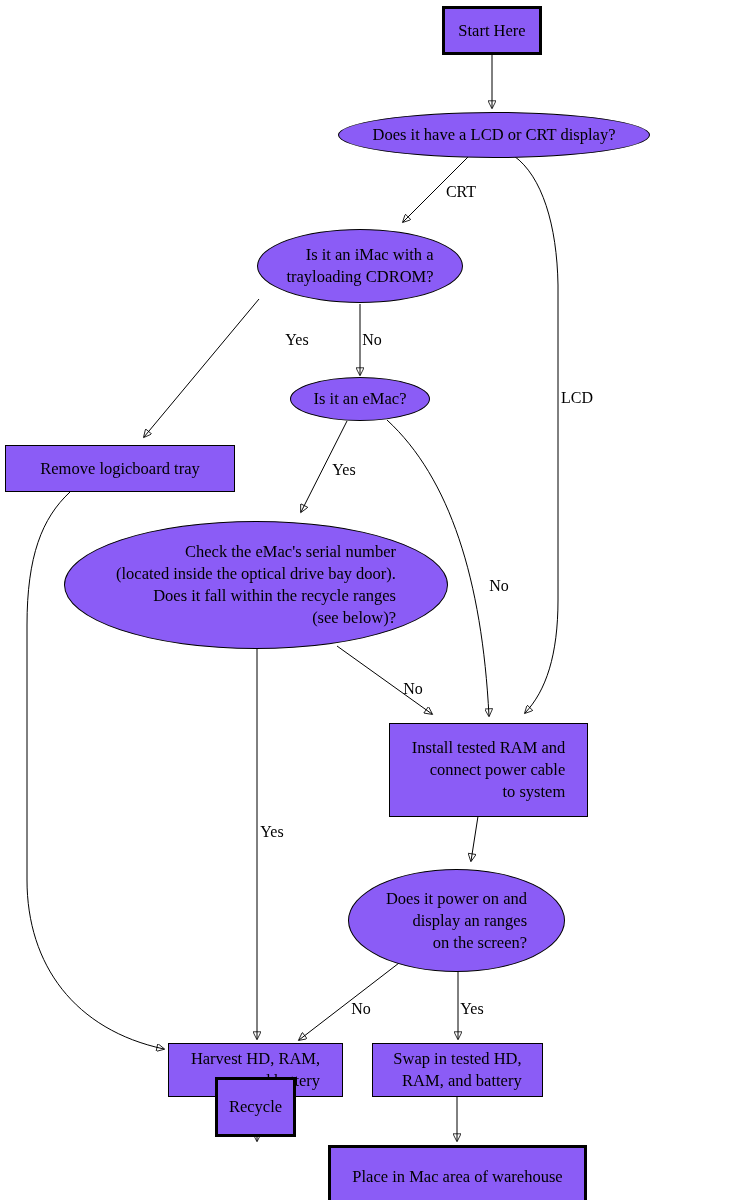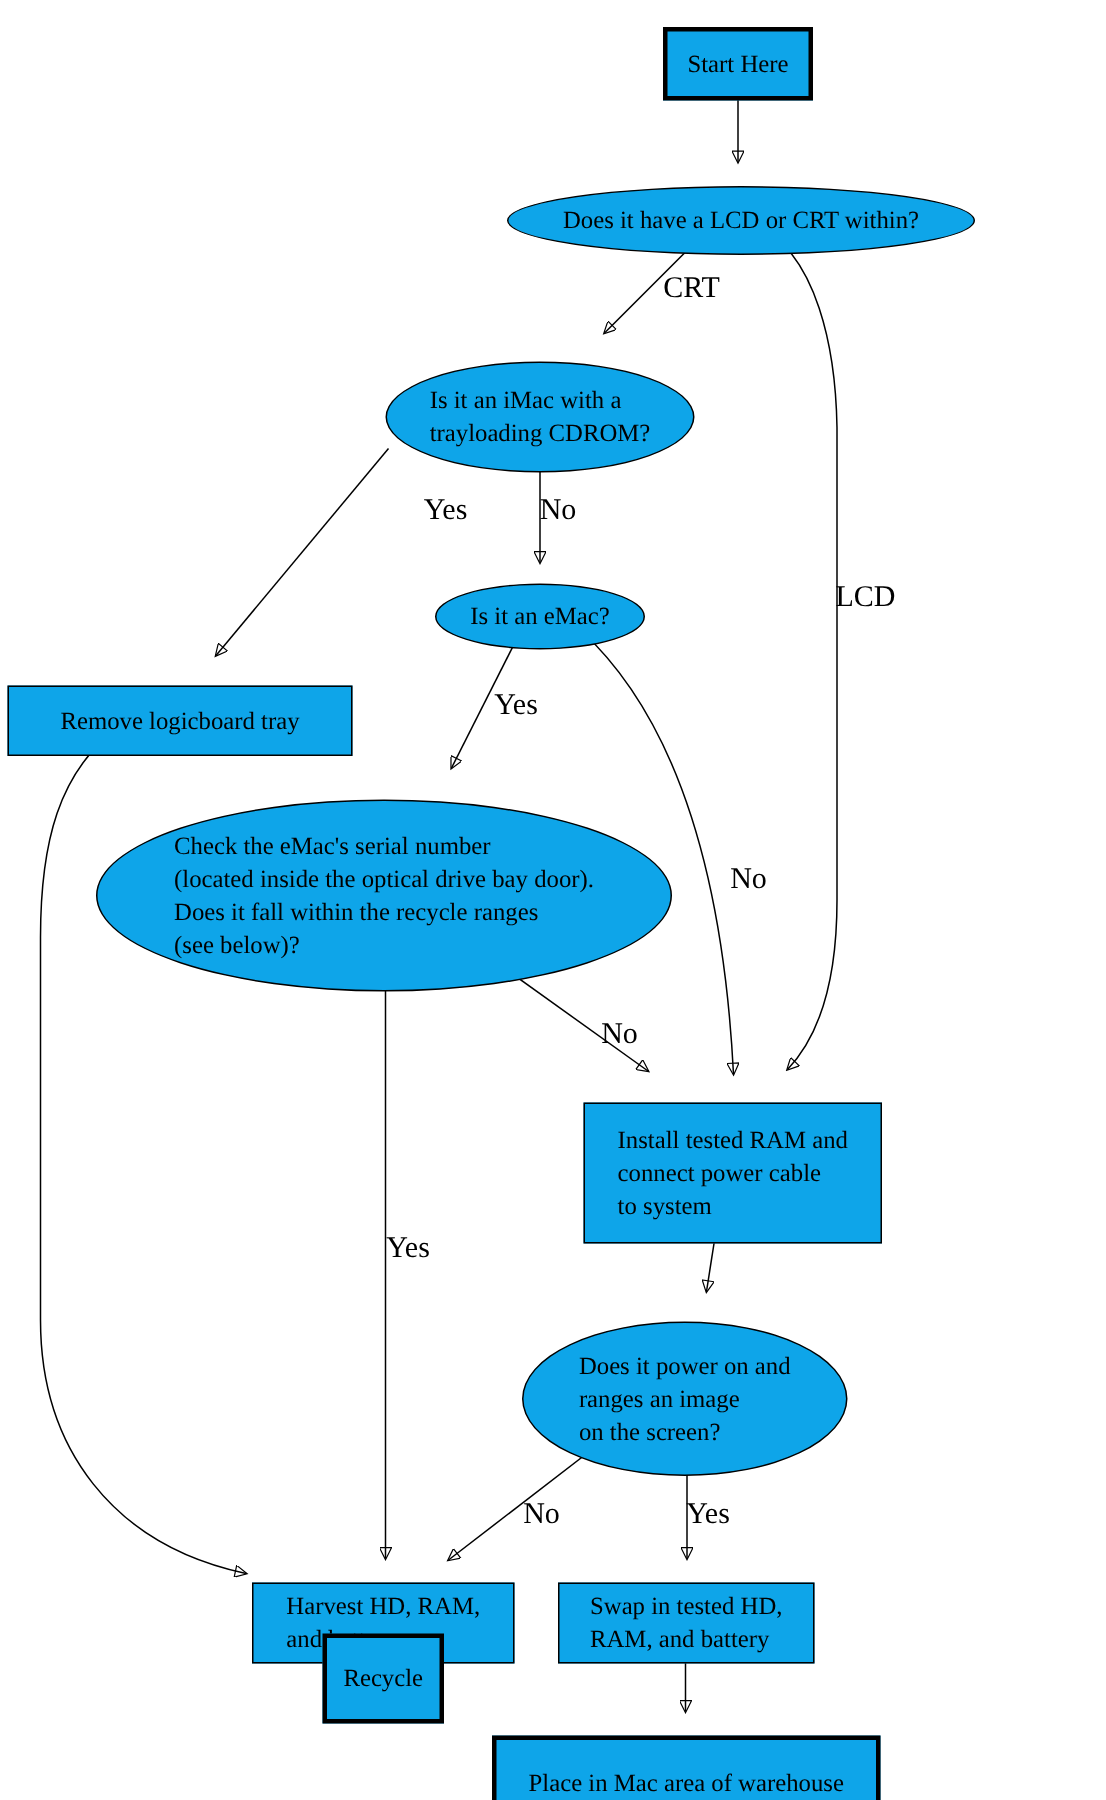--- a/index.html
+++ b/index.html
@@ -9,32 +9,31 @@
     background:#ffffff;
     font-family:"Liberation Serif","DejaVu Serif",serif;
     color:#000;
     overflow:hidden;
   }
   .edges{position:absolute;left:0;top:0;width:737px;height:1200px;}
   .edges path{stroke:#000;stroke-width:1;fill:none;}
   .node{
     position:absolute;box-sizing:border-box;
     display:flex;align-items:center;justify-content:center;
-    text-align:left;
+    text-align:right;
     font-size:16.5px;line-height:22px;
-    background:#0ea5e9;
-    margin-top:12px;
+    background:#8b5cf6;
   }
   .node span{white-space:pre-line;display:block;}
   .box{border:1px solid #000;}
   .box.bold{border-width:3px;}
   .ellipse{border:1px solid #000;border-radius:50%;}
   .edge-label{
     position:absolute;transform:translate(-50%,-50%);
-    font-size:20px;white-space:nowrap;line-height:1;
+    font-size:16px;white-space:nowrap;line-height:1;
   }
 </style>
 </head>
 <body>
 
 <div class="canvas">
 
   <svg class="edges" viewBox="0 0 737 1200">
     <defs>
       <marker id="arr" viewBox="0 0 10 10" refX="9" refY="5" markerWidth="10" markerHeight="8" orient="auto">
@@ -57,21 +56,21 @@
     <path d="M257,1097 L257,1141" marker-end="url(#arr)"></path>
     <path d="M457,1097 L457,1141" marker-end="url(#arr)"></path>
   </svg>
 
   <div class="node box bold" style="left:442px;top:6px;width:100px;height:49px">
     <span>Start Here</span>
   </div>
 
 
   <div class="node ellipse" style="left:338px;top:112px;width:312px;height:46px">
-    <span>Does it have a LCD or CRT within?</span>
+    <span>Does it have a LCD or CRT display?</span>
   </div>
 
   <div class="node ellipse" style="left:257px;top:229px;width:206px;height:74px">
     <span>Is it an iMac with a
 trayloading CDROM?</span>
   </div>
 
   <div class="node ellipse" style="left:290px;top:377px;width:140px;height:44px">
     <span>Is it an eMac?</span>
   </div>
@@ -88,21 +87,21 @@
   </div>
 
   <div class="node box" style="left:389px;top:723px;width:199px;height:94px">
     <span>Install tested RAM and
 connect power cable
 to system</span>
   </div>
 
   <div class="node ellipse" style="left:348px;top:869px;width:217px;height:103px">
     <span>Does it power on and
-ranges an image
+display an ranges
 on the screen?</span>
   </div>
 
   <div class="node box" style="left:168px;top:1043px;width:175px;height:54px">
     <span>Harvest HD, RAM,
 and battery</span>
   </div>
 
   <div class="node box" style="left:372px;top:1043px;width:171px;height:54px">
     <span>Swap in tested HD,

